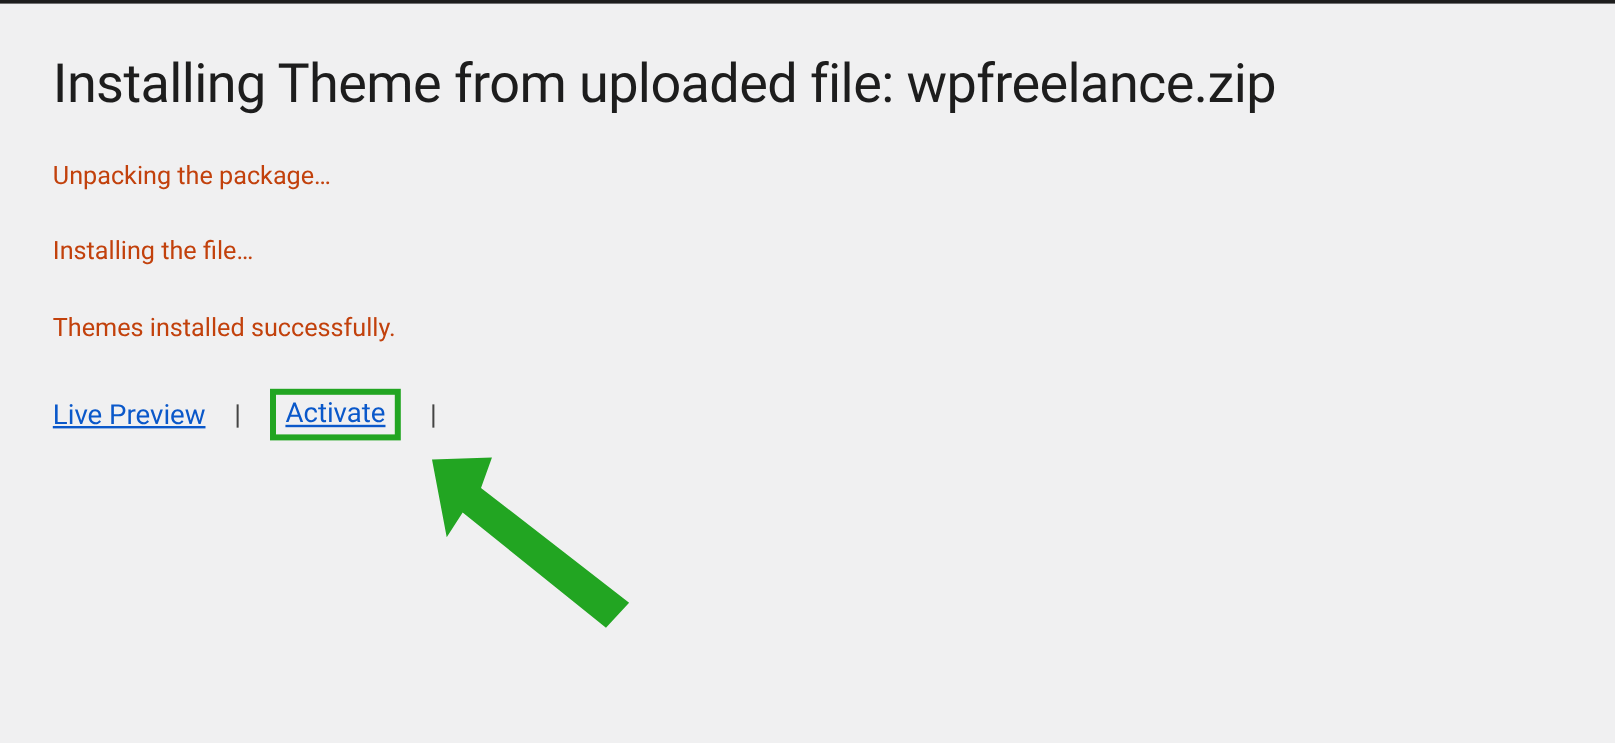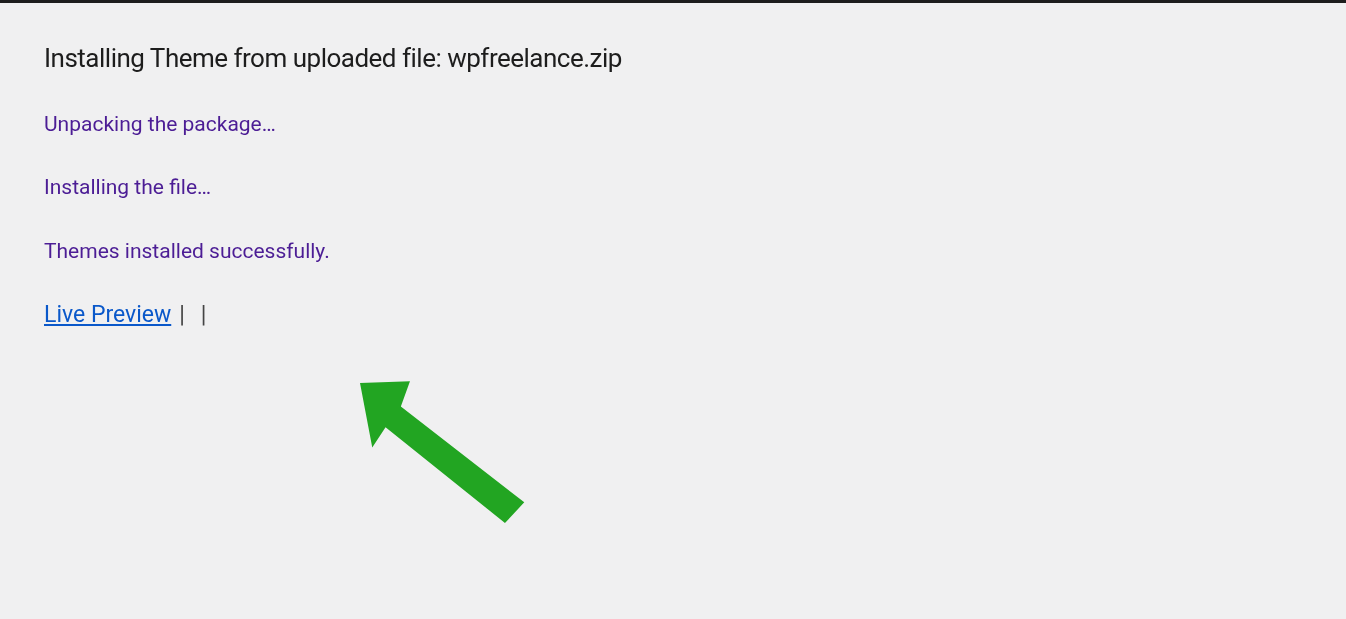--- a/index.html
+++ b/index.html
@@ -10,37 +10,37 @@
     body {
       font-family: -apple-system, BlinkMacSystemFont, "Segoe UI", Roboto, Helvetica, Arial, sans-serif;
       background: #f0f0f1;
       width: 1346px;
       height: 619px;
       border-top: 3px solid #1d1d1d;
       padding: 40px 44px;
       position: relative;
     }
     h1.page-title {
-      font-size: 26px;
+      font-size: 45px;
       font-weight: 400;
       color: #1d1d1d;
       margin-bottom: 38px;
       letter-spacing: -0.5px;
     }
     p.status {
       font-size: 21px;
-      color: #4c1d95;
+      color: #c2410c;
       margin-bottom: 36px;
       line-height: 1.3;
     }
     .actions {
       font-size: 23px;
       display: flex;
       align-items: center;
-      gap: 0;
+      gap: 16px;
     }
     .actions a {
       color: #0a58ca;
       text-decoration: underline;
     }
     .sep {
       color: #444;
       margin: 0 8px;
       font-size: 23px;
     }
@@ -66,20 +66,23 @@
 
 <h1 class="page-title">Installing Theme from uploaded file: wpfreelance.zip</h1>
 
 <p class="status">Unpacking the package…</p>
 <p class="status">Installing the file…</p>
 <p class="status">Themes installed successfully.</p>
 
 <div class="actions">
   <a href="#">Live Preview</a>
   <span class="sep">|</span>
+  <span class="highlight-box">
+    <a href="#">Activate</a>
+  </span>
   <span class="sep">|</span>
 </div>
 
 <svg class="annotation-arrow" width="200" height="200" viewBox="0 0 200 200">
   <g fill="#22a522">
     <polygon points="10,30 60,30 50,55 170,155 150,175 34,75 20,95" transform="rotate(-2 10 30)"></polygon>
   </g>
 </svg>
 
 </body></html>

